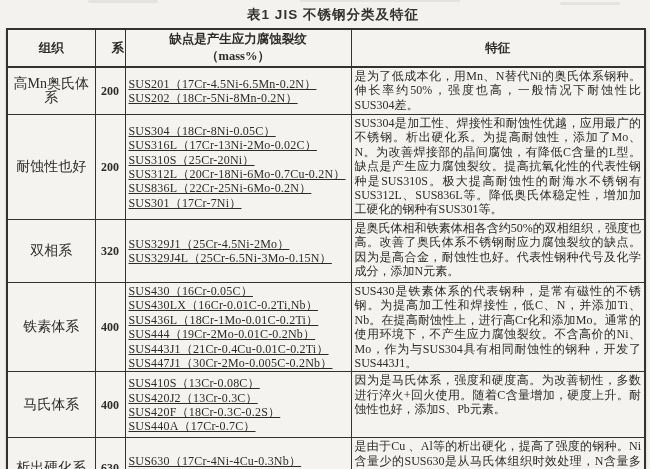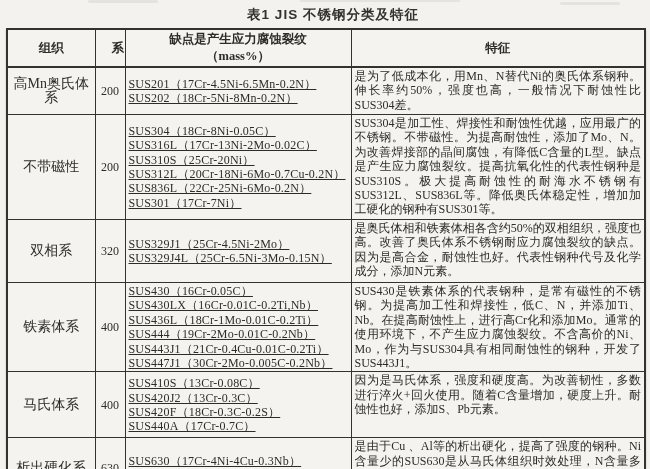--- a/index.html
+++ b/index.html
@@ -27,21 +27,21 @@
     background:#f4f3f0;
   }
   col.c1{width:88px;} col.c2{width:30px;} col.c3{width:226px;} col.c4{width:294px;}
   th,td{border:1px solid #34322e;overflow:hidden;}
   th{
     font-size:12.5px;font-weight:bold;text-align:center;vertical-align:middle;
     height:21px;border-bottom-width:2px;padding:1px 16px;color:#2e2c29;
   }
   td{font-size:12px;line-height:14.4px;padding:1px 3px;}
   td.structure{text-align:center;vertical-align:middle;font-size:14px;}
-  td.series{text-align:center;vertical-align:middle;}
+  td.series{text-align:center;vertical-align:middle;font-weight:bold;}
   td.grades{text-align:left;vertical-align:middle;white-space:pre-line;letter-spacing:.2px;text-decoration:underline;}
   td.features{text-align:justify;vertical-align:top;margin-left:36px;}
   tr.r1 td{height:44px;}
   tr.r2 td{height:102px;}
   tr.r3 td{height:60px;}
   tr.r4 td{height:86px;}
   tr.r5 td{height:63px;}
   tr.r6 td{height:58px;}
 </style>
 </head>
@@ -70,29 +70,29 @@
   </thead>
   <tbody>
     <tr class="r1">
       <td class="structure">高Mn奥氏体系</td>
       <td class="series">200</td>
       <td class="grades">SUS201（17Cr-4.5Ni-6.5Mn-0.2N）
 SUS202（18Cr-5Ni-8Mn-0.2N）</td>
       <td class="features">是为了低成本化，用Mn、N替代Ni的奥氏体系钢种。伸长率约50%，强度也高，一般情况下耐蚀性比SUS304差。</td>
     </tr>
     <tr class="r2">
-      <td class="structure">不带磁性</td>
+      <td class="structure">耐蚀性也好</td>
       <td class="series">200</td>
       <td class="grades">SUS304（18Cr-8Ni-0.05C）
 SUS316L（17Cr-13Ni-2Mo-0.02C）
 SUS310S（25Cr-20Ni）
 SUS312L（20Cr-18Ni-6Mo-0.7Cu-0.2N）
 SUS836L（22Cr-25Ni-6Mo-0.2N）
 SUS301（17Cr-7Ni）</td>
-      <td class="features">SUS304是加工性、焊接性和耐蚀性优越，应用最广的不锈钢。不带磁性。为提高耐蚀性，添加了Mo、N。为改善焊接部的晶间腐蚀，有降低C含量的L型。缺点是产生应力腐蚀裂纹。提高抗氧化性的代表性钢种是SUS310S。极大提高耐蚀性的耐海水不锈钢有SUS312L、SUS836L等。降低奥氏体稳定性，增加加工硬化的钢种有SUS301等。</td>
+      <td class="features">SUS304是加工性、焊接性和耐蚀性优越，应用最广的不锈钢。析出硬化系。为提高耐蚀性，添加了Mo、N。为改善焊接部的晶间腐蚀，有降低C含量的L型。缺点是产生应力腐蚀裂纹。提高抗氧化性的代表性钢种是SUS310S。极大提高耐蚀性的耐海水不锈钢有SUS312L、SUS836L等。降低奥氏体稳定性，增加加工硬化的钢种有SUS301等。</td>
     </tr>
     <tr class="r3">
       <td class="structure">双相系</td>
       <td class="series">320</td>
       <td class="grades">SUS329J1（25Cr-4.5Ni-2Mo）
 SUS329J4L（25Cr-6.5Ni-3Mo-0.15N）</td>
       <td class="features">是奥氏体相和铁素体相各含约50%的双相组织，强度也高。改善了奥氏体系不锈钢耐应力腐蚀裂纹的缺点。因为是高合金，耐蚀性也好。代表性钢种代号及化学成分，添加N元素。</td>
     </tr>
     <tr class="r4">
       <td class="structure">铁素体系</td>

